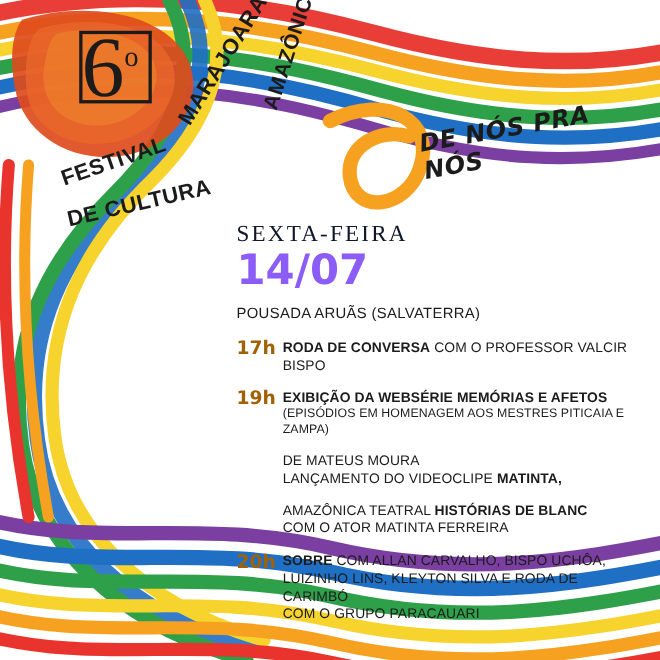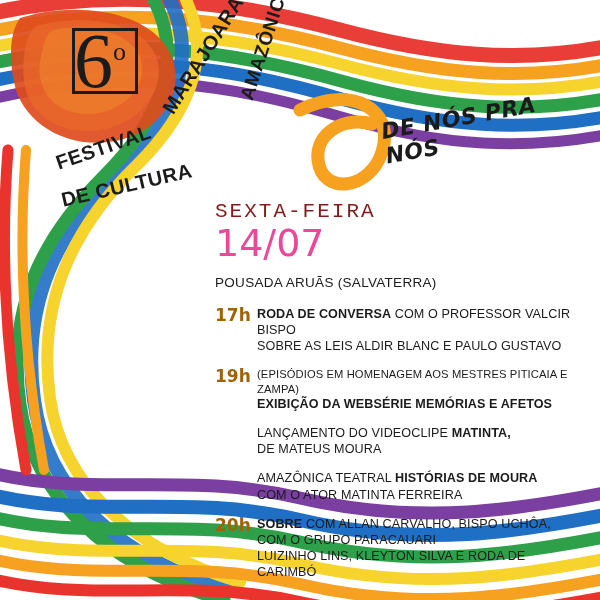--- a/index.html
+++ b/index.html
@@ -98,29 +98,29 @@
   .program {
     position: absolute;
     left: 215px; top: 200px;
     width: 370px;
     color: #1b1b1b;
   }
   .weekday {
     font-size: 21px;
     letter-spacing: 2px;
     font-weight: 400;
-    color: #7f1d1d;
+    color: #0f172a;
     margin: 0 0 2px 0;
-    font-family: Liberation Mono, monospace;
+    font-family: Liberation Serif, serif;
   }
   .date {
     font-size: 38px;
     line-height: 0.95;
-    font-weight: 400;
-    color: #ec4899;
+    font-weight: 700;
+    color: #8b5cf6;
     margin: 0 0 14px 0;
     font-family: "DejaVu Sans", sans-serif;
   }
   .venue {
     font-size: 13.5px;
     font-weight: 400;
     letter-spacing: 0.3px;
     margin: 0 0 16px 0;
   }
 
@@ -202,42 +202,41 @@
   <div class="tagline">DE NÓS PRA NÓS</div>
 
   <div class="program">
     <div class="weekday">SEXTA-FEIRA</div>
     <div class="date">14/07</div>
     <div class="venue">POUSADA ARUÃS (SALVATERRA)</div>
 
     <div class="item">
       <div class="time">17h</div>
       <div class="line"><span class="bold">RODA DE CONVERSA</span><span> COM O PROFESSOR VALCIR BISPO</span></div>
-      <div class="line">SOBRE AS LEIS ALDIR BLANC E PAULO GUSTAVO</div>
     </div>
 
     <div class="item">
       <div class="time">19h</div>
+      <div class="line b">EXIBIÇÃO DA WEBSÉRIE MEMÓRIAS E AFETOS</div>
       <div class="line small">(EPISÓDIOS EM HOMENAGEM AOS MESTRES PITICAIA E ZAMPA)</div>
-      <div class="line b">EXIBIÇÃO DA WEBSÉRIE MEMÓRIAS E AFETOS</div>
     </div>
 
     <div class="item">
       <div class="time"></div>
+      <div class="line">DE MATEUS MOURA</div>
       <div class="line"><span>LANÇAMENTO DO VIDEOCLIPE </span><span class="bold">MATINTA,</span></div>
-      <div class="line">DE MATEUS MOURA</div>
     </div>
 
     <div class="item">
       <div class="time"></div>
-      <div class="line"><span>AMAZÔNICA TEATRAL </span><span class="bold">HISTÓRIAS DE MOURA</span></div>
+      <div class="line"><span>AMAZÔNICA TEATRAL </span><span class="bold">HISTÓRIAS DE BLANC</span></div>
       <div class="line">COM O ATOR MATINTA FERREIRA</div>
     </div>
 
     <div class="item">
       <div class="time">20h</div>
       <div class="line"><span class="bold">SOBRE</span><span> COM ALLAN CARVALHO, BISPO UCHÔA,</span></div>
+      <div class="line">LUIZINHO LINS, KLEYTON SILVA E RODA DE CARIMBÓ</div>
       <div class="line">COM O GRUPO PARACAUARI</div>
-      <div class="line">LUIZINHO LINS, KLEYTON SILVA E RODA DE CARIMBÓ</div>
     </div>
   </div>
 
 </div>
 
 </body></html>

